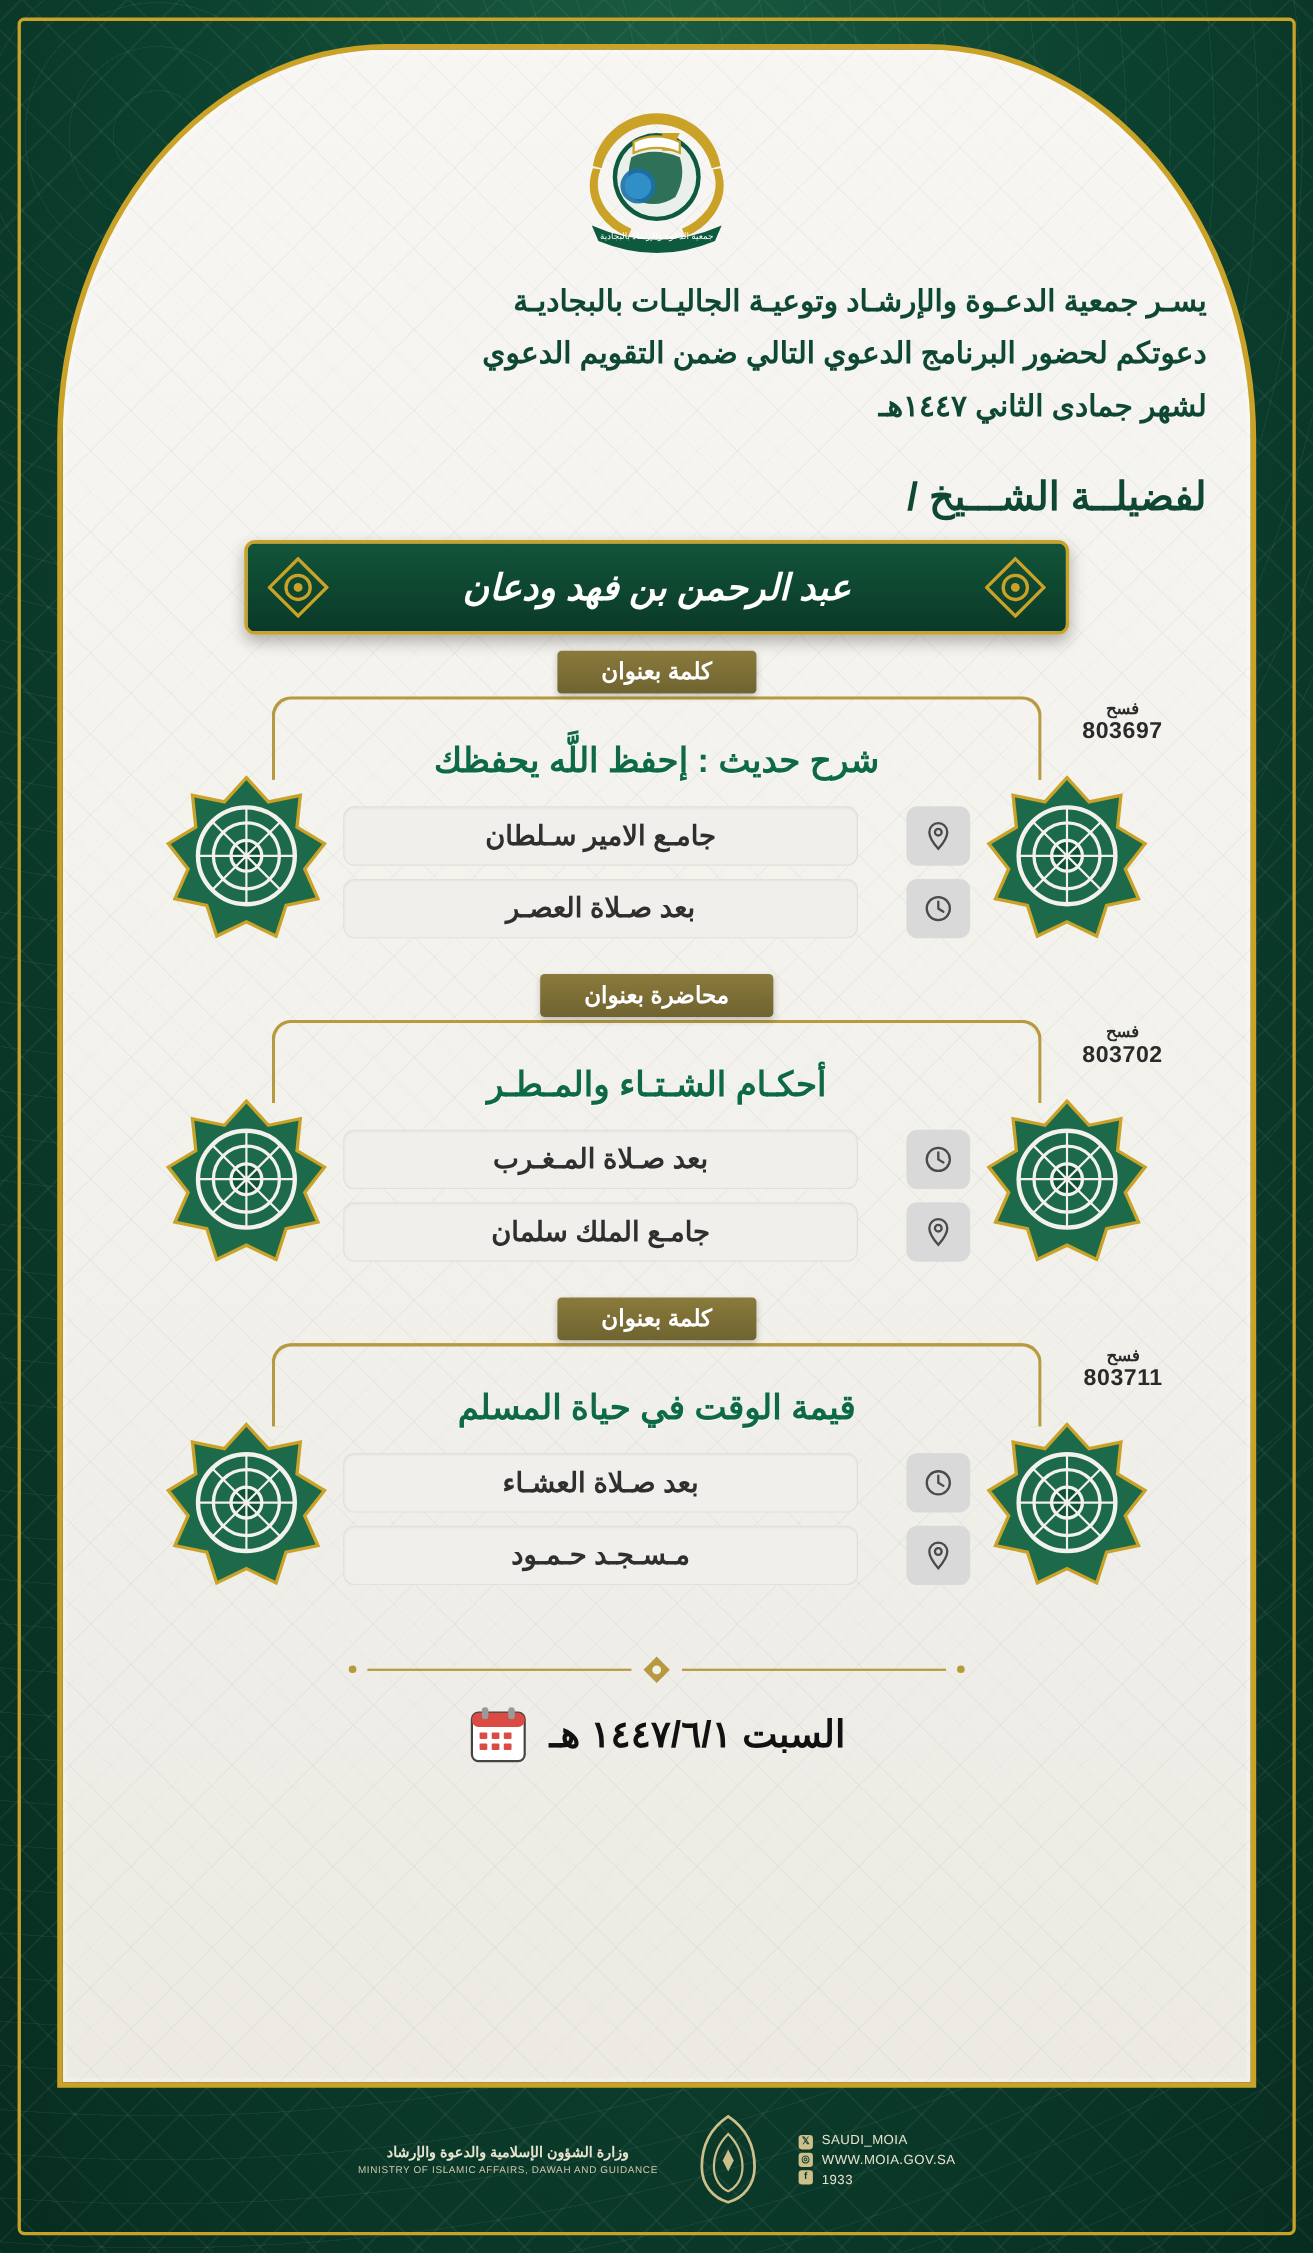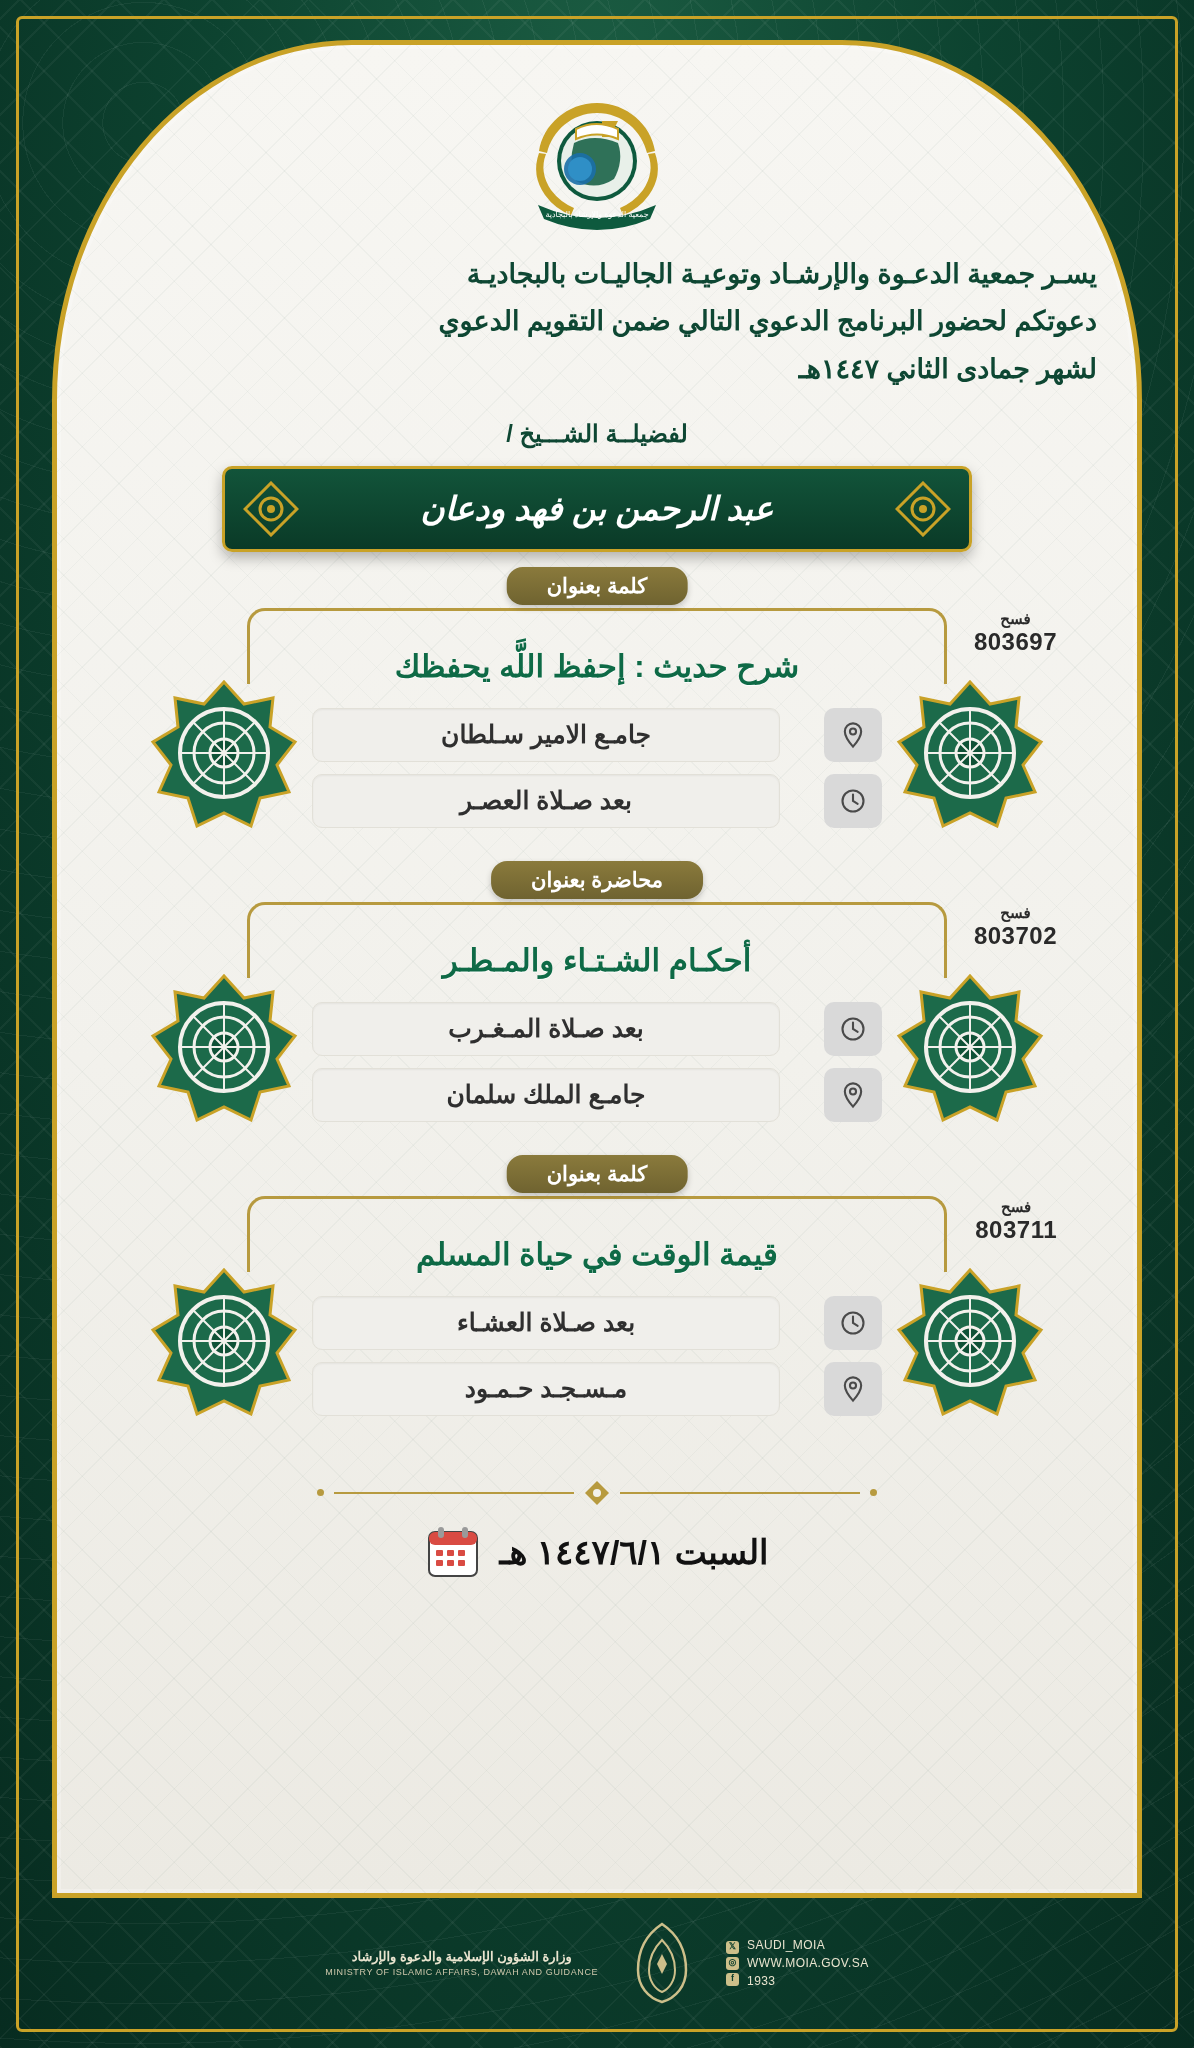--- a/index.html
+++ b/index.html
@@ -68,25 +68,25 @@
     color: #0e4733;
     font-weight: bold;
     line-height: 1.75;
     font-size: 27px;
     letter-spacing: .3px;
   }
   .intro div { white-space: nowrap; }
 
   
   .sheikh-label {
-    margin-top: 27px;
-    text-align: center;
+    margin-top: 38px;
+    text-align: right;
     color: #0e4733;
     font-weight: bold;
-    font-size: 24px;
+    font-size: 36px;
   }
   .name-plate {
     margin: 18px auto 0;
     width: 750px; height: 86px;
     background: linear-gradient(180deg,#17percent 0%, #0f5238 0%, #0a3d29 100%);
     background: linear-gradient(180deg,#14معو 0, #0f5238 0%, #0a3d29 100%);
     background: linear-gradient(180deg,#12543a 0%, #0a3a27 100%);
     border: 3px solid #c9a227;
     border-radius: 10px;
     position: relative;
@@ -110,36 +110,36 @@
   .event-bracket {
     position: absolute; left: 150px; right: 150px; top: 22px; height: 76px;
     border: 3px solid #b79a3f;
     border-bottom: none;
     border-top-left-radius: 18px; border-top-right-radius: 18px;
   }
   .badge-title {
     position: absolute; top: 0; left: 50%; transform: translate(-50%,-50%);
     background: linear-gradient(180deg,#8a7a3c 0%, #6f6330 100%);
     color: #fff; font-size: 21px; font-weight: bold;
-    padding: 7px 40px; border-radius: 16px;
+    padding: 7px 40px; border-radius: 4px;
     white-space: nowrap;
     box-shadow: 0 3px 6px rgba(0,0,0,.2);
   }
   .event-title {
     position: absolute; top: 62px; left: 0; right: 0;
     text-align: center;
     color: #0e6a46; font-size: 31px; font-weight: bold;
     text-shadow: 0 1px 0 rgba(255,255,255,.8);
   }
   .fasah {
     position: absolute; right: 40px; top: 24px;
     text-align: center; color: #2a2a2a; font-weight: bold;
   }
   .fasah .lbl { font-size: 15px; }
-  .fasah .num { font-size: 24px; letter-spacing: .5px; }
+  .fasah .num { font-size: 21px; letter-spacing: .5px; }
 
   .rosette {
     position: absolute; top: 92px; width: 150px; height: 150px;
   }
   .rosette.right { right: 52px; }
   .rosette.left { left: 52px; }
 
   .info-rows {
     position: absolute; top: 122px; left: 215px; right: 215px;
   }

